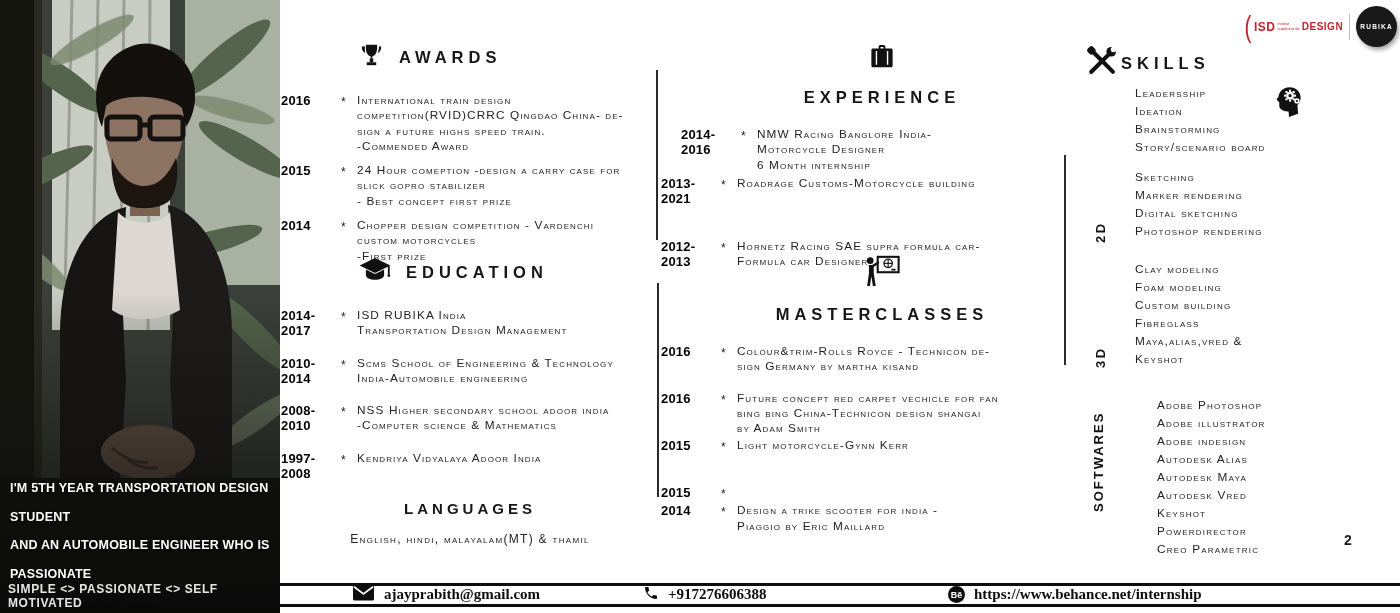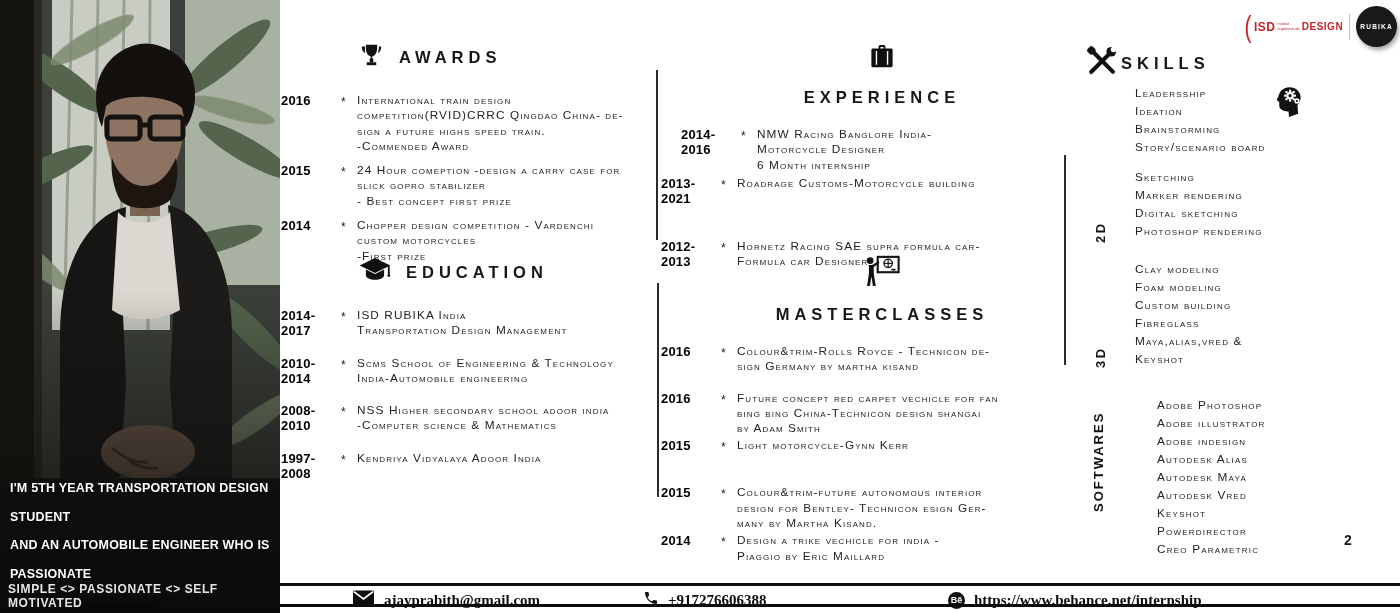--- a/index.html
+++ b/index.html
@@ -81,21 +81,21 @@
   
   .vline { position:absolute; width:1.6px; background:#2a2a2a; }
   .vl-1 { left:656px;  top:70px;  height:170px; }
   .vl-2 { left:657px;  top:283px; height:214px; }
   .vl-3 { left:1064px; top:155px; height:210px; }
 
   
   .hrule { position:absolute; left:280px; width:1120px; height:2.6px; background:#0d0d0d; }
   .hr-top { top:583px; } .hr-bot { top:604px; }
   .contact {
-    position:absolute; top:586px; height:28px; display:flex; align-items:center; gap:9px;
+    position:absolute; top:586px; height:17px; display:flex; align-items:center; gap:9px;
     font-family:"Liberation Serif",serif; font-weight:bold; font-size:15px; color:#0d0d0d;
   }
   .contact-email { left:352px; } .contact-phone { left:643px; } .contact-behance { left:948px; }
   .be-badge {
     width:17px; height:17px; border-radius:50%; background:#0d0d0d; color:#fff;
     font-size:9px; font-weight:bold; display:flex; align-items:center; justify-content:center;
     font-family:"Liberation Sans",sans-serif;
   }
   .page-num { position:absolute; left:1344px; top:532px; font-weight:bold; font-size:14px; letter-spacing:1px; }
 
@@ -246,20 +246,24 @@
       <div class="txt">NSS Higher secondary school adoor india
 -Computer science &amp; Mathematics</div>
     </div>
     <div class="entry">
       <span class="year">1997-2008</span>
       <span class="ast">*</span>
       <div class="txt">Kendriya Vidyalaya Adoor India</div>
     </div>
   </section>
 
+  <section class="languages">
+    <div class="sec-title">LANGUAGES</div>
+    <div class="lang-line">English, hindi, malayalam(MT) &amp; thamil</div>
+  </section>
 
   <section class="experience">
     <div class="sec-head">
       <span>
         <svg width="30" height="28" viewBox="0 0 24 22" fill="#111">
           <path d="M9.3 5V3.6c0-.8.6-1.4 1.4-1.4h2.6c.8 0 1.4.6 1.4 1.4V5h4.6c.7 0 1.2.5 1.2 1.2v12.6c0 .7-.5 1.2-1.2 1.2H4.7c-.7 0-1.2-.5-1.2-1.2V6.2C3.5 5.5 4 5 4.7 5h4.6zm1.5 0h2.4V3.7h-2.4V5z"></path>
           <rect x="7" y="7" width="1.1" height="11" fill="#fff"></rect>
           <rect x="15.9" y="7" width="1.1" height="11" fill="#fff"></rect>
         </svg>
       </span>
@@ -314,28 +318,25 @@
 by Adam Smith</div>
     </div>
     <div class="entry">
       <span class="year">2015</span>
       <span class="ast">*</span>
       <div class="txt">Light motorcycle-Gynn Kerr</div>
     </div>
     <div class="entry">
       <span class="year">2015</span>
       <span class="ast">*</span>
-      <div class="txt">Colour&amp;trim-future autonomous interior
-design for Bentley- Technicon esign Ger-
-many by Martha Kisand.</div>
     </div>
     <div class="entry">
       <span class="year">2014</span>
       <span class="ast">*</span>
-      <div class="txt">Design a trike vechicle for india -
+      <div class="txt">Design a trike scooter for india -
 Piaggio by Eric Maillard</div>
     </div>
   </section>
 
   <section class="skills">
     <div class="sk-head">
       <span>
         <svg width="30" height="30" viewBox="0 0 26 26" fill="#111">
           <rect x="11.3" y="-2" width="3.6" height="30" rx="1.6" transform="rotate(45 13 13)"></rect>
           <rect x="11.3" y="-2" width="3.6" height="30" rx="1.6" transform="rotate(-45 13 13)"></rect>

